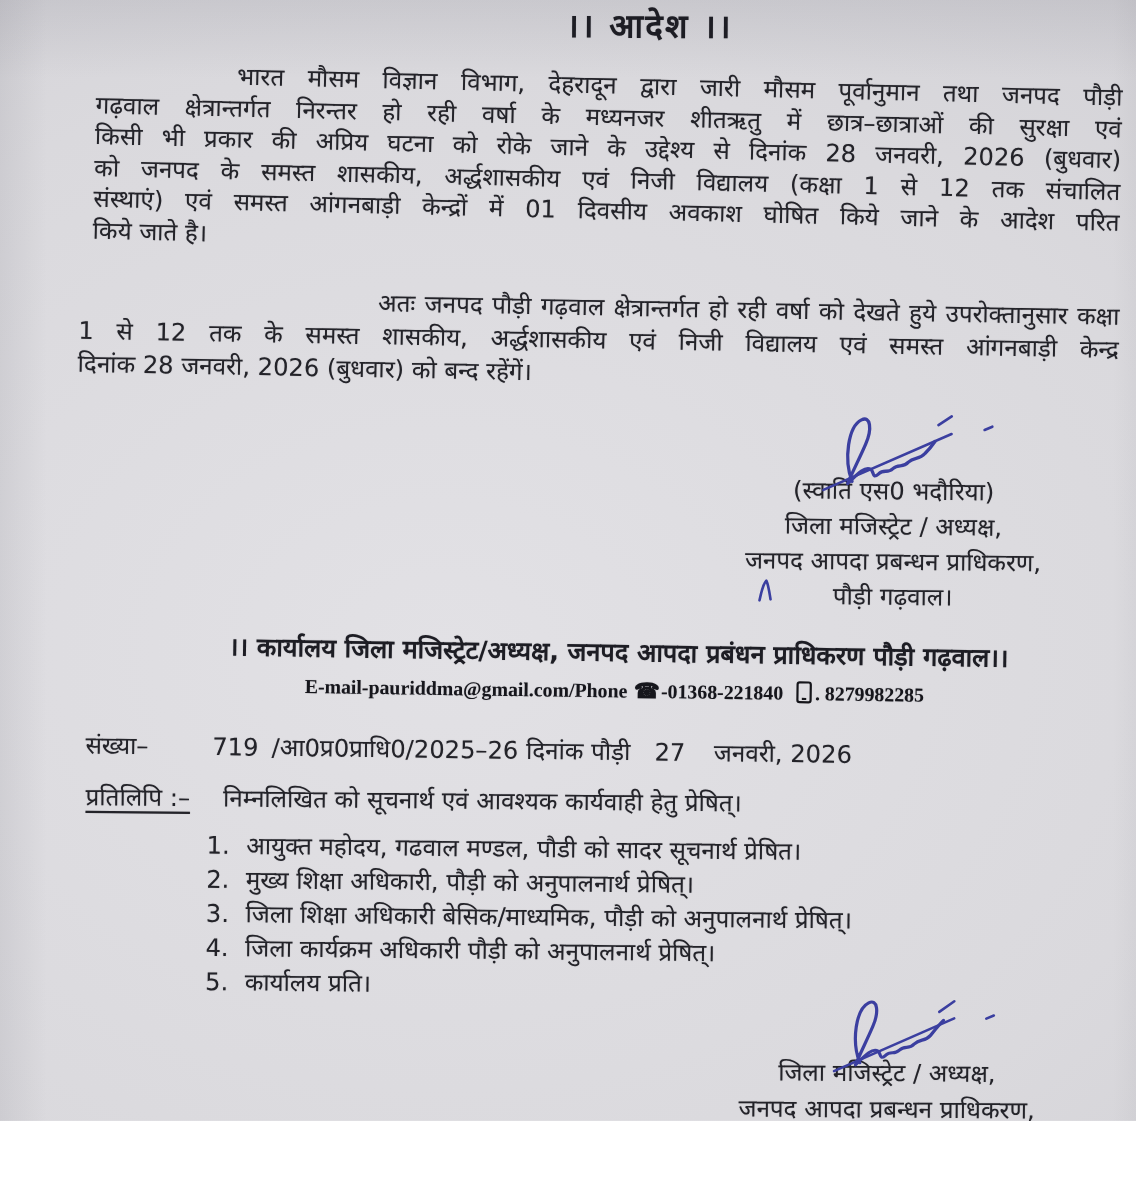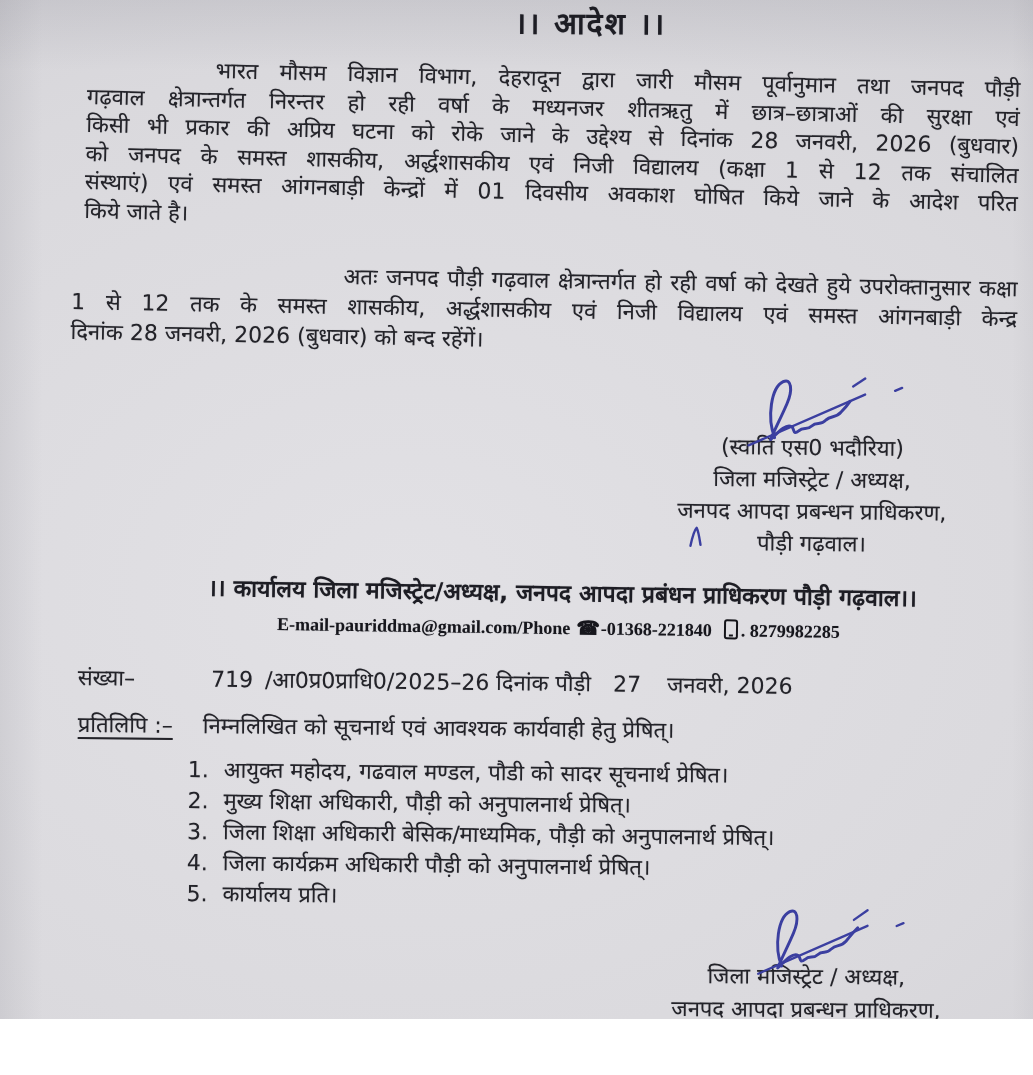--- a/index.html
+++ b/index.html
@@ -54,21 +54,21 @@
     display:inline-block;width:10px;height:16px;
     border:2px solid #15151a;border-radius:3px;
     vertical-align:-3px;margin:0 3px 0 12px;position:relative;
   }
   .mobile-icon::after{
     content:"";position:absolute;bottom:1px;left:50%;
     transform:translateX(-50%);width:4px;height:2px;background:#15151a;
   }
   .phone-glyph{font-size:19px;margin:0 1px 0 6px;}
   .ref{left:78px;top:661px;font-size:22px;transform:rotate(0.7deg);transform-origin:0 0;white-space:nowrap;}
-  .ref .num{margin-left:76px;}
+  .ref .num{margin-left:58px;}
   .ref .mid{margin-left:12px;}
   .ref .day{margin-left:22px;}
   .ref .my{margin-left:26px;}
   .copy{left:78px;top:708px;font-size:22px;transform:rotate(0.55deg);transform-origin:0 0;white-space:nowrap;}
   .copy .label{text-decoration:underline;text-underline-offset:5px;margin-top:24px;}
   .copy .text{margin-left:30px;}
   .list{left:188px;top:754px;font-size:22px;line-height:31px;transform:rotate(0.6deg);transform-origin:0 0;}
   .list .row{display:flex;}
   .list .num{width:36px;flex:0 0 36px;}
   .pen{stroke:#3b3fa0;fill:none;stroke-linecap:round;stroke-linejoin:round;}

